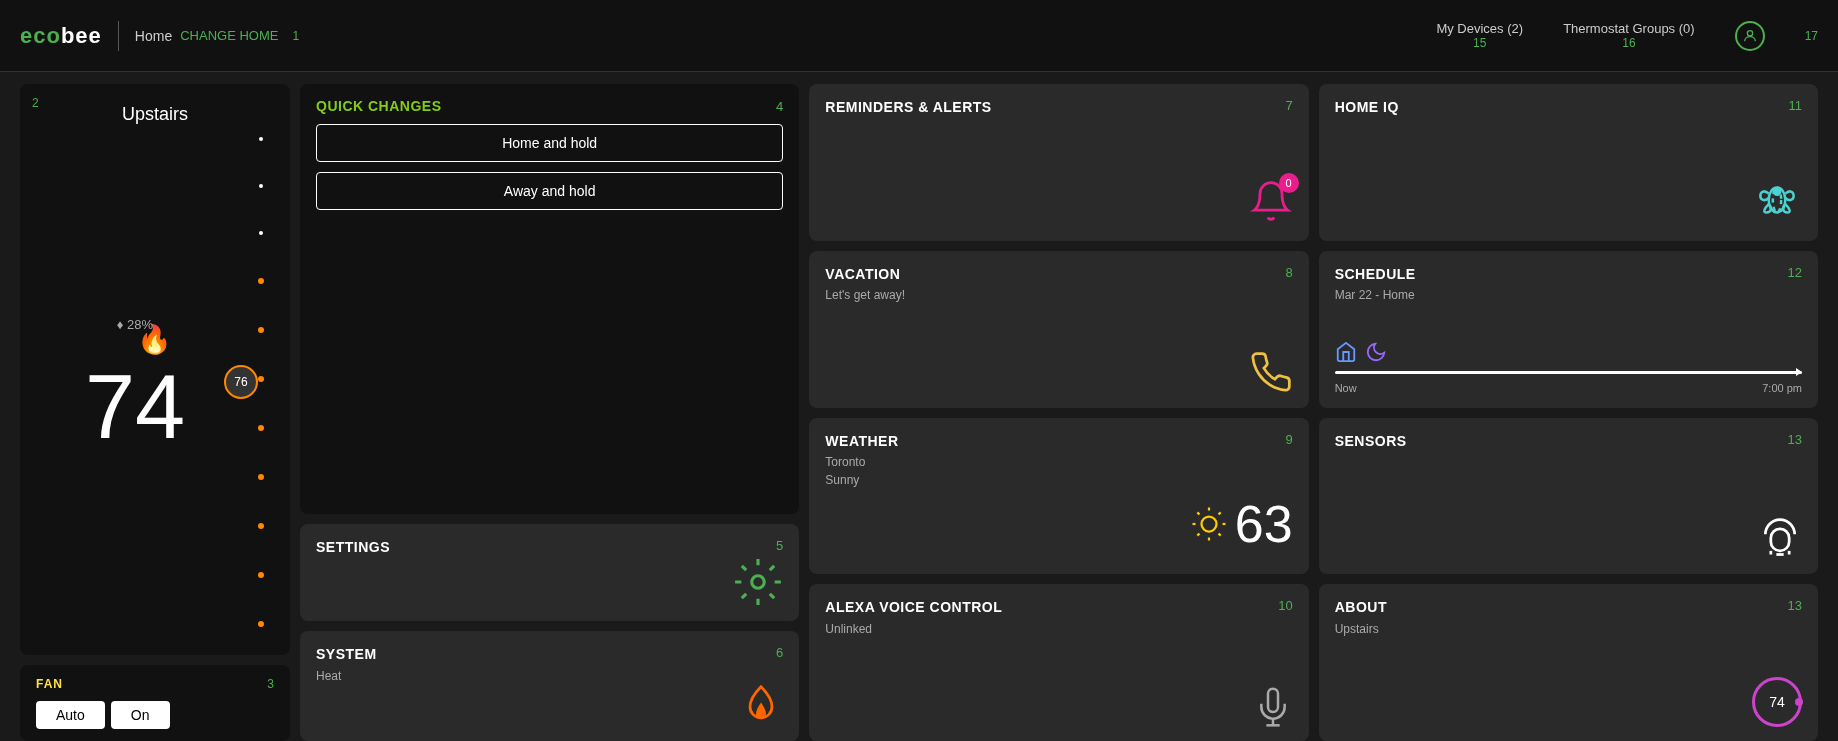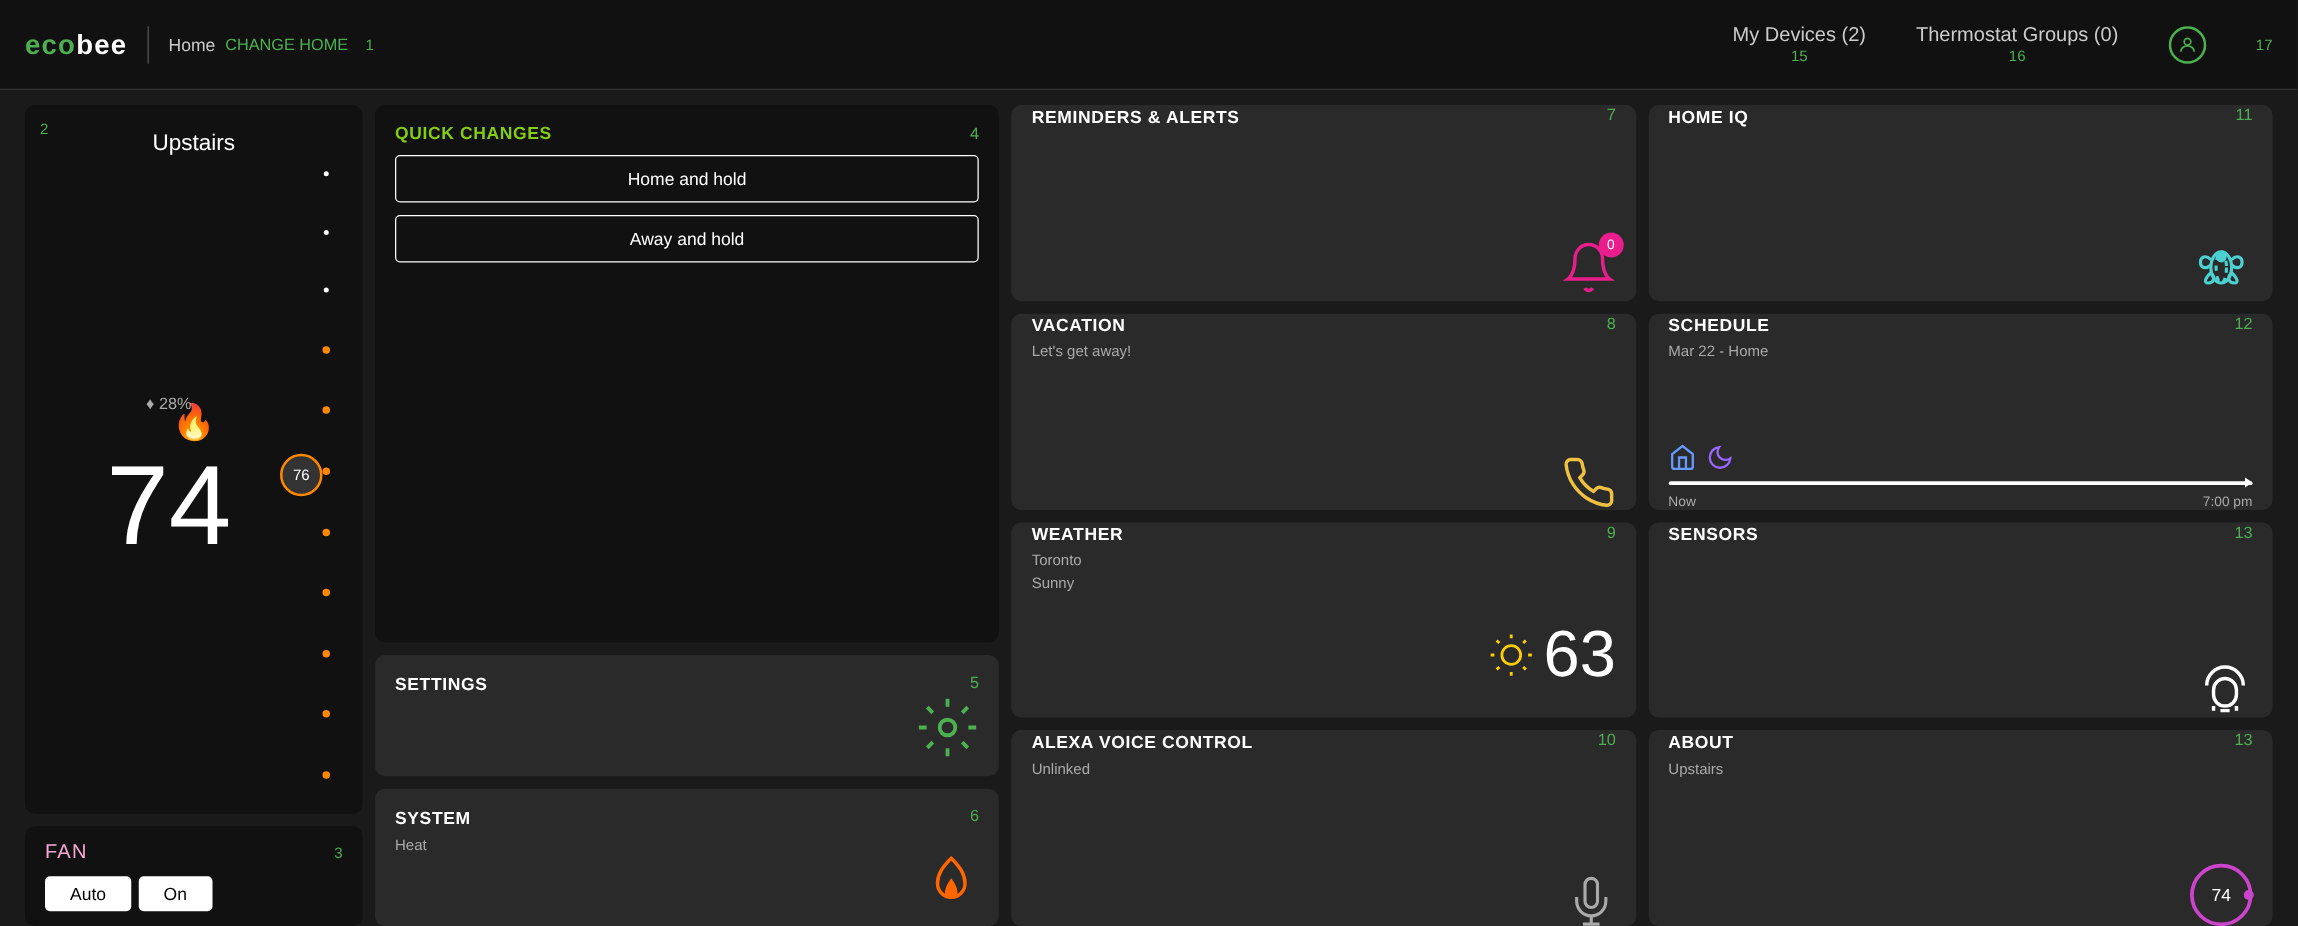--- a/index.html
+++ b/index.html
@@ -60,21 +60,21 @@
       gap: 40px;
     }
     .header-nav-item {
       display: flex;
       flex-direction: column;
       align-items: center;
       cursor: pointer;
     }
     .header-nav-label {
       color: #ccc;
-      font-size: 16px;
+      font-size: 13px;
     }
     .header-nav-number {
       color: #4CAF50;
       font-size: 12px;
     }
     .header-user-icon {
       width: 30px;
       height: 30px;
       border: 2px solid #4CAF50;
       border-radius: 50%;
@@ -193,23 +193,23 @@
       display: flex;
       flex-direction: column;
       gap: 10px;
     }
     .fan-header {
       display: flex;
       align-items: center;
       justify-content: space-between;
     }
     .fan-label {
-      color: #f9a8d4;
-      font-size: 16px;
-      font-weight: normal;
+      color: #fde047;
+      font-size: 12px;
+      font-weight: bold;
       letter-spacing: 1px;
     }
     .fan-buttons {
       display: flex;
       gap: 6px;
     }
     .fan-btn {
       padding: 6px 20px;
       border-radius: 4px;
       border: none;
@@ -235,21 +235,21 @@
       display: flex;
       flex-direction: column;
       gap: 10px;
       flex: 1;
     }
 
     
     .grid-card {
       background: #2a2a2a;
       border-radius: 8px;
-      padding: 0 16px;
+      padding: 14px 16px;
       position: relative;
       cursor: pointer;
       display: flex;
       flex-direction: column;
       justify-content: space-between;
     }
     .grid-card-title {
       font-size: 14px;
       font-weight: bold;
       letter-spacing: 0.5px;

